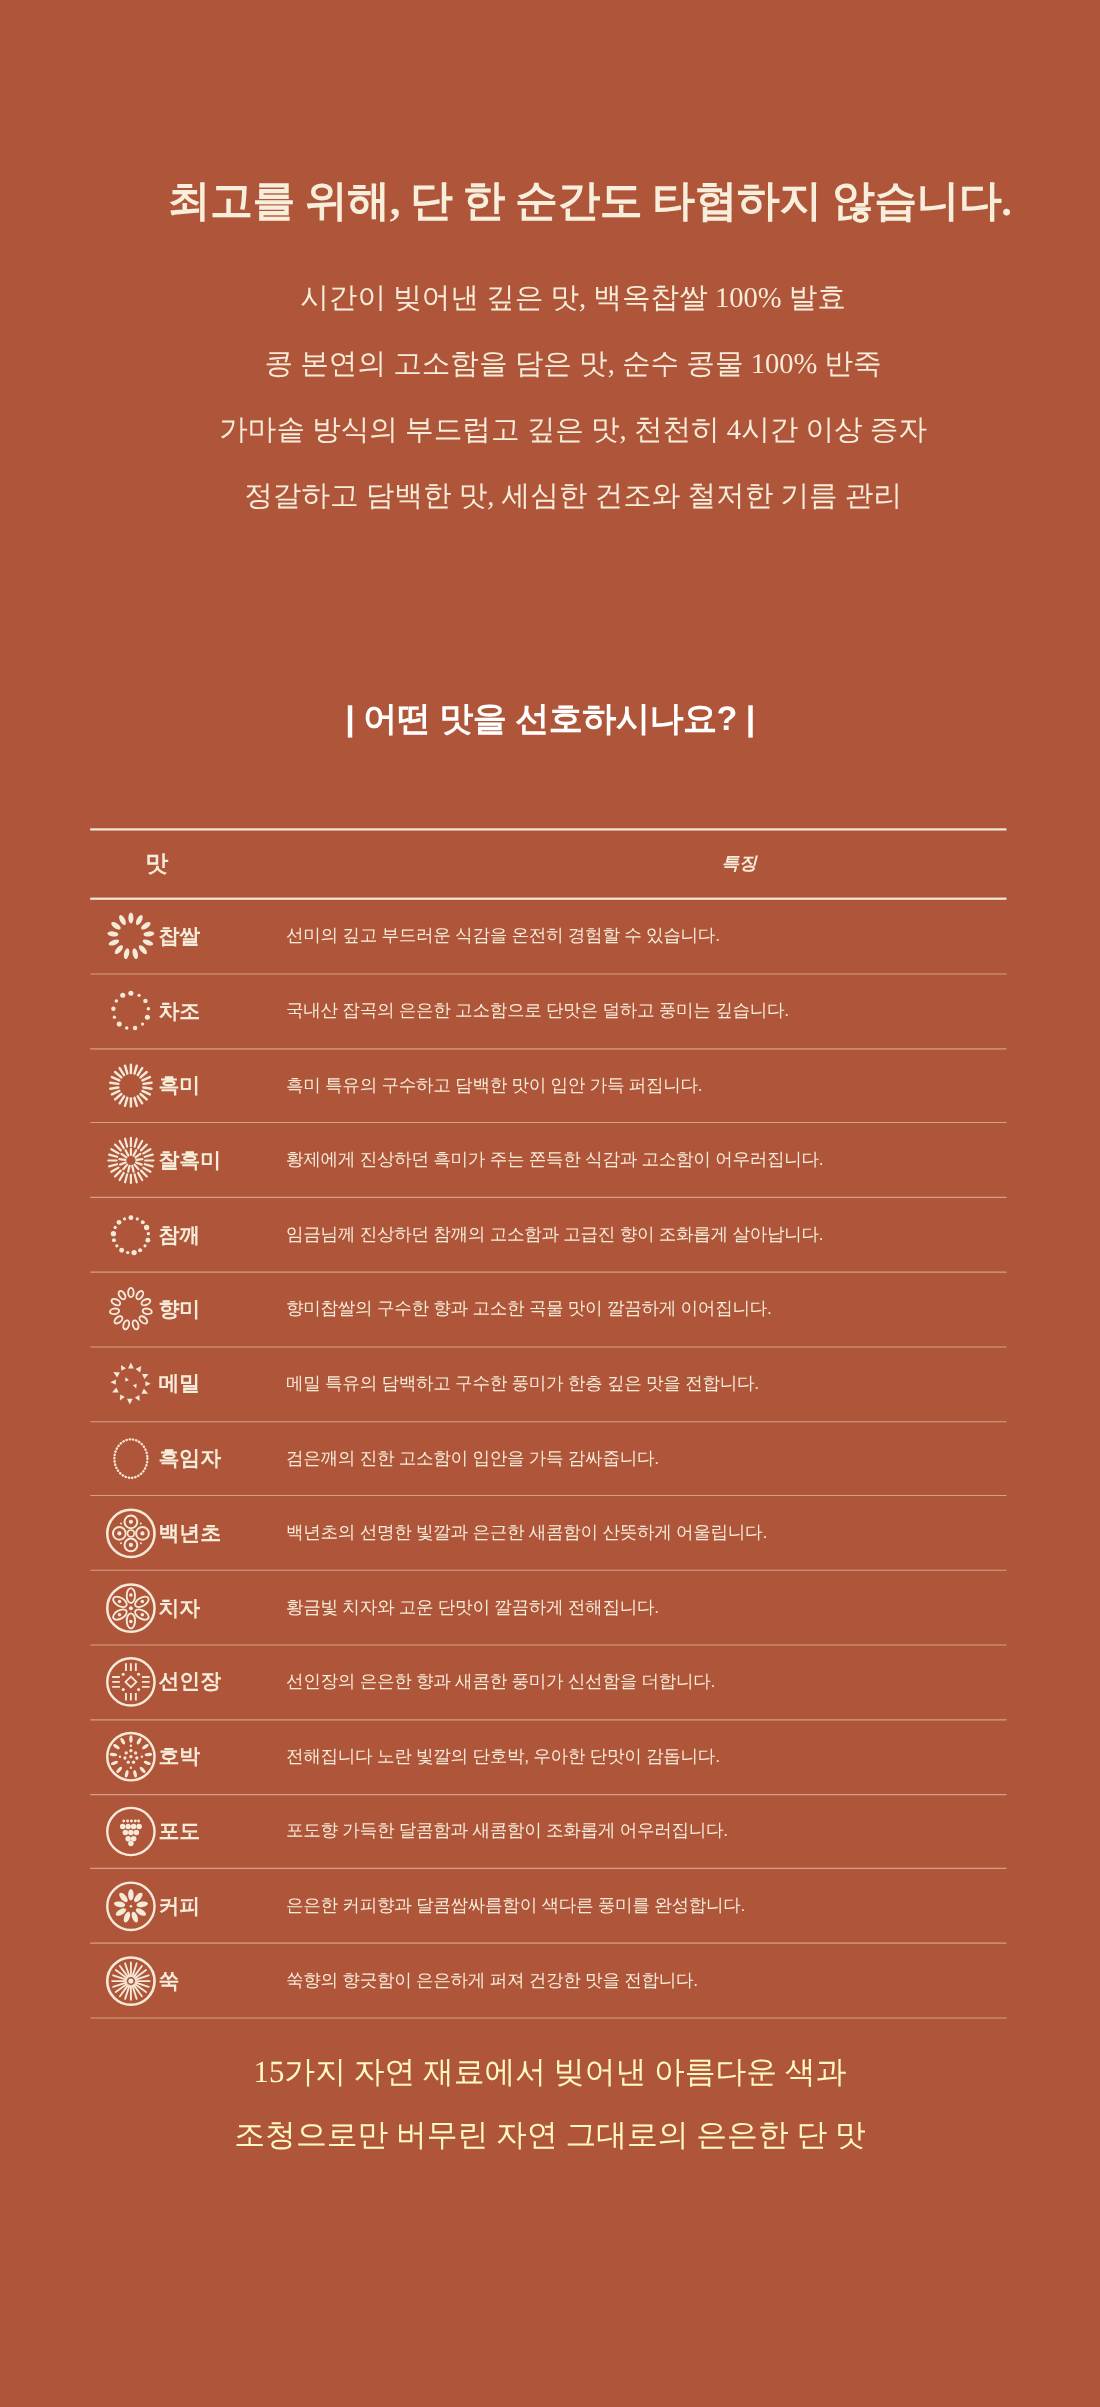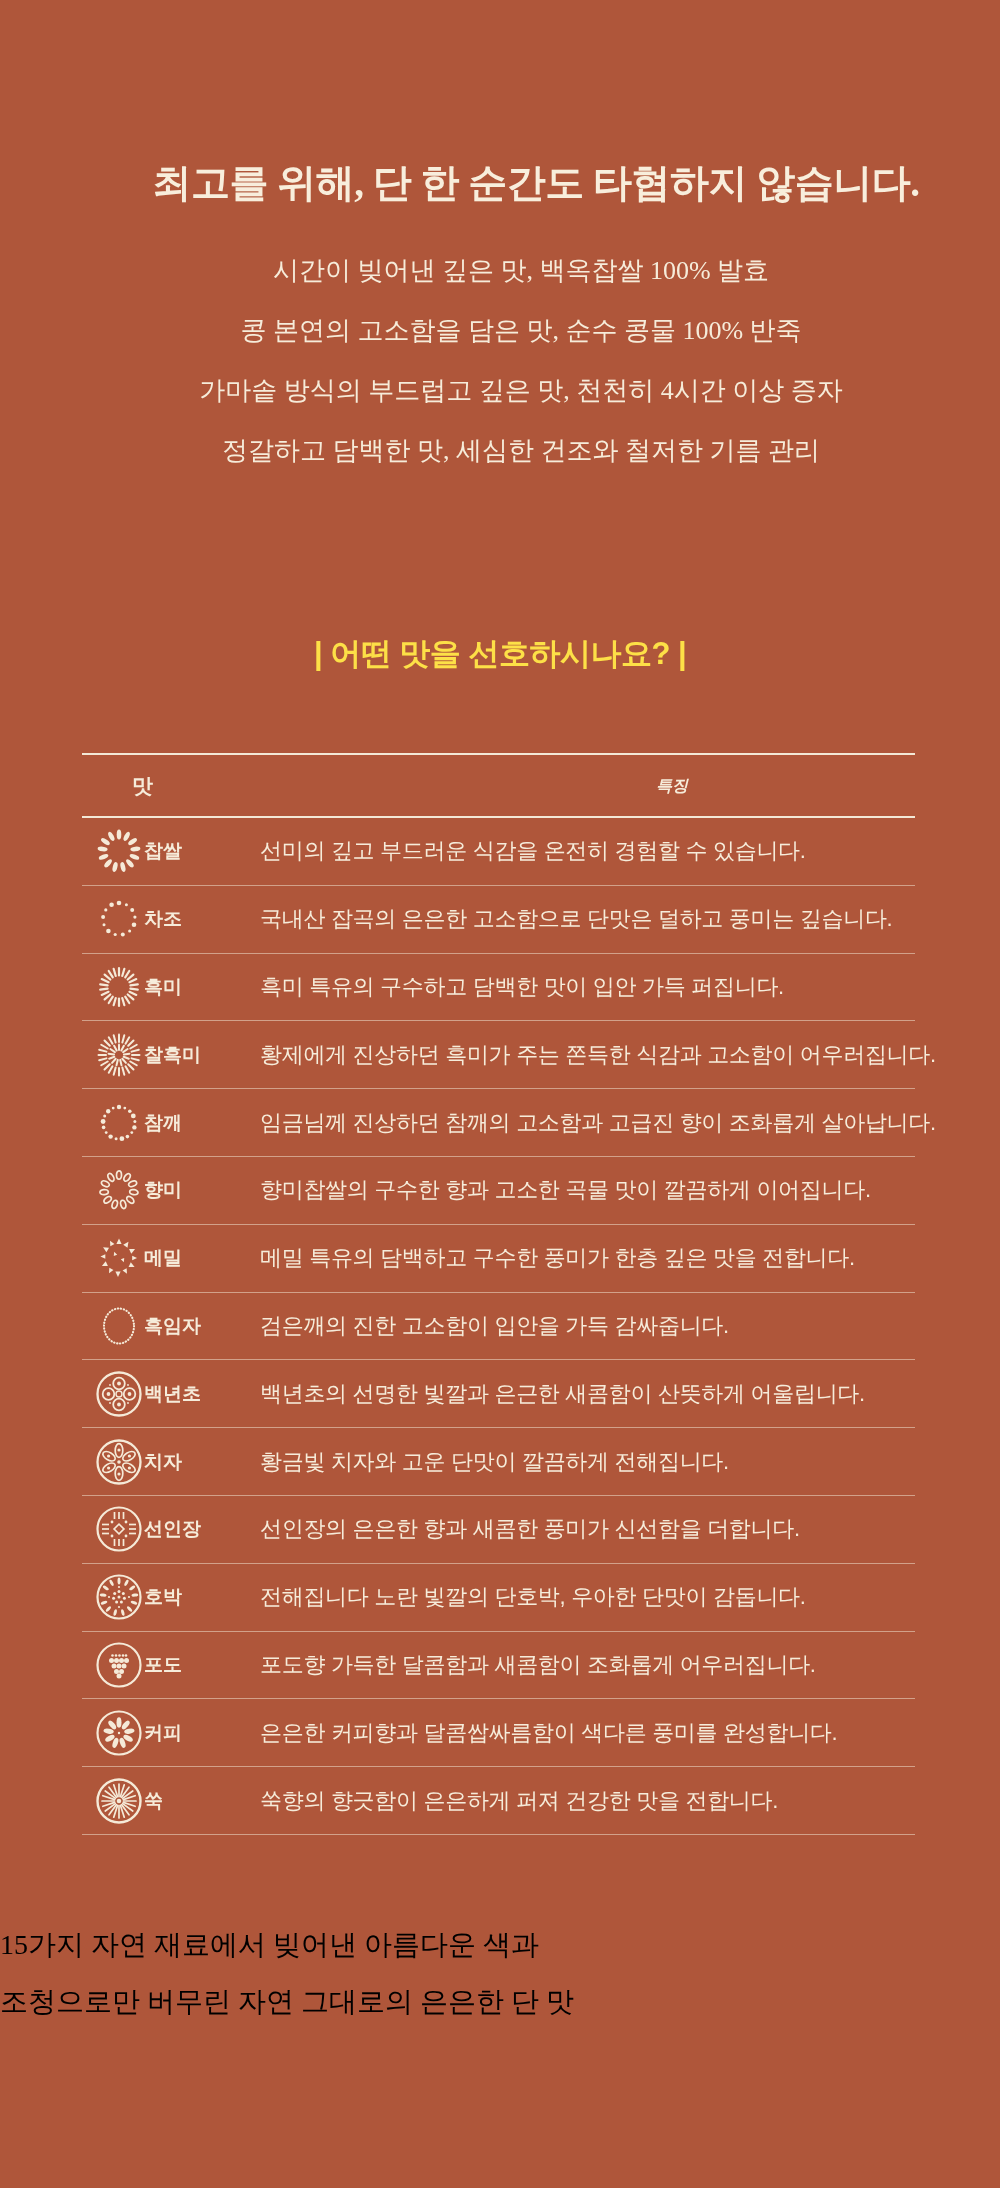--- a/index.html
+++ b/index.html
@@ -8,38 +8,38 @@
 
   .headline{position:absolute;top:160px;left:0;width:100%;margin:0;text-align:center;
     font-family:"Liberation Serif","DejaVu Serif",serif;font-weight:700;font-size:39px;line-height:46px;
     color:#F8EEDC;letter-spacing:-0.5px;padding-left:36px;}
 
   .intro{position:absolute;top:241px;left:0;width:100%;text-align:center;
     font-family:"Liberation Serif","DejaVu Serif",serif;font-size:26px;color:#F6ECDA;padding-left:21px;}
   .intro p{margin:0;line-height:60px;}
 
   .section-title{position:absolute;top:633px;left:0;width:100%;margin:0;text-align:center;
-    font-weight:700;font-size:31px;line-height:42px;color:#fde047;letter-spacing:-0.5px;}
+    font-weight:700;font-size:31px;line-height:42px;color:#ffffff;letter-spacing:-0.5px;}
 
   .taste-table{position:absolute;left:82px;top:753px;width:833px;}
   .thead{position:relative;height:61px;border-top:2px solid #F3E9D7;border-bottom:2px solid #F3E9D7;}
   .th-taste{position:absolute;left:50px;top:0;line-height:61px;font-weight:700;font-size:21px;color:#F6ECDA;}
   .th-feature{position:absolute;left:406px;width:200px;top:0;line-height:61px;text-align:right;
     font-weight:700;font-size:16px;color:#F6ECDA;font-style:italic;}
 
   .row{position:relative;height:66.8px;border-bottom:1px solid rgba(246,236,218,0.5);}
   .row .icon{position:absolute;left:13px;top:50%;width:48px;height:48px;transform:translateY(-50%);}
   .row .icon svg{display:block;width:48px;height:48px;}
   .row .name{position:absolute;left:62px;top:50%;transform:translateY(-50%);
     font-weight:700;font-size:19px;color:#F6ECDA;white-space:nowrap;}
   .row .desc{position:absolute;left:178px;top:50%;transform:translateY(-50%);
-    font-size:22px;color:#F6ECDA;letter-spacing:-0.3px;white-space:nowrap;}
-
-  .closing{position:absolute;top:1916px;left:0;width:100%;
-    font-family:"Liberation Serif","DejaVu Serif",serif;font-size:28px;color:#000000;}
+    font-size:16px;color:#F6ECDA;letter-spacing:-0.3px;white-space:nowrap;}
+
+  .closing{position:absolute;top:1856px;left:0;width:100%;text-align:center;
+    font-family:"Liberation Serif","DejaVu Serif",serif;font-size:28px;color:#fef9c3;}
   .closing p{margin:0;line-height:57px;}
 </style>
 </head>
 <body>
 
 <div class="page" style="background: rgb(175, 86, 58);">
   <h1 class="headline">최고를 위해, 단 한 순간도 타협하지 않습니다.</h1>
 
   <div class="intro" id="intro">
       <p>시간이 빚어낸 깊은 맛, 백옥찹쌀 100% 발효</p>

